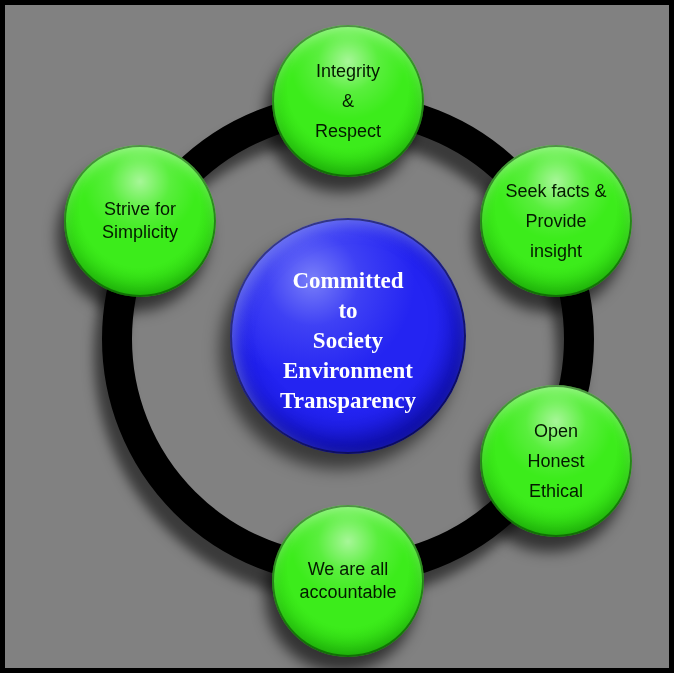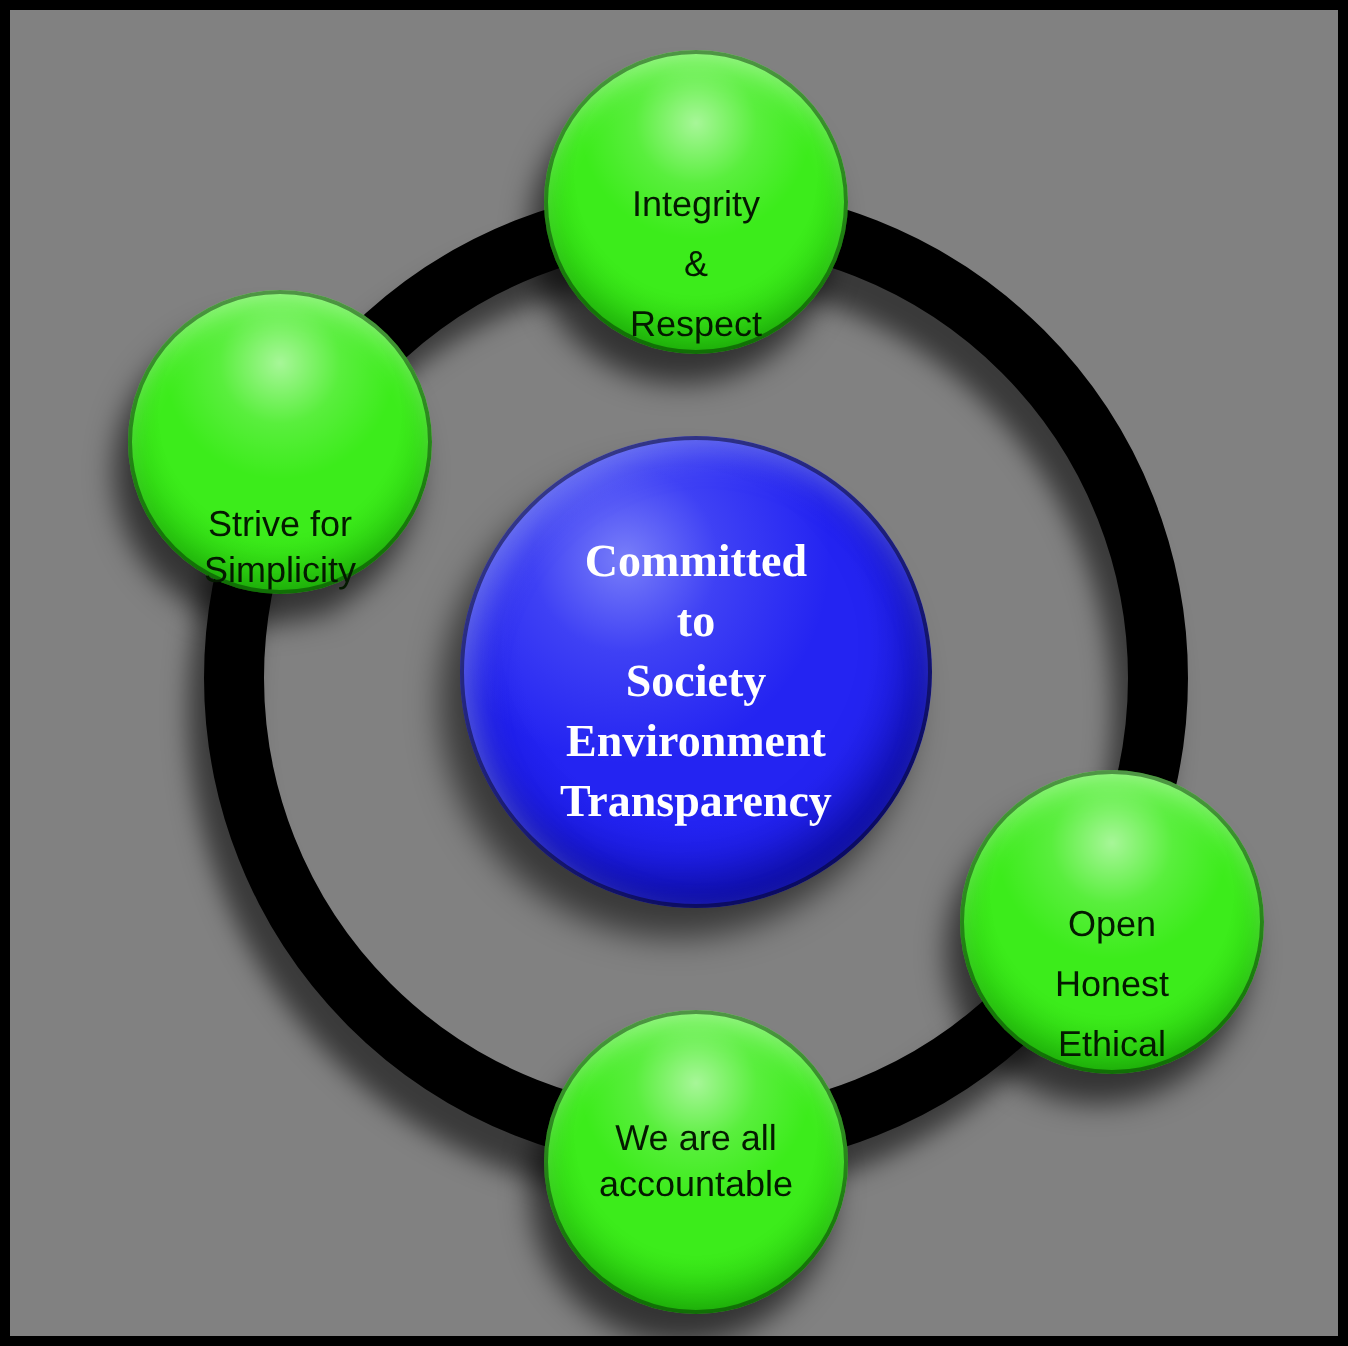--- a/index.html
+++ b/index.html
@@ -41,29 +41,29 @@
     background:
       radial-gradient(circle at 50% 24%, rgba(255,255,255,0.55) 0%, rgba(255,255,255,0.15) 22%, rgba(255,255,255,0) 42%),
       radial-gradient(circle at 50% 42%, #3cec1b 52%, #2eda10 72%, #29cc0d 82%, #21b209 91%, #157c04 98%, #0a4a01 100%);
     box-shadow:
       inset 0 0 0 2px rgba(0, 35, 0, 0.45),
       inset 0 10px 16px -6px rgba(255, 255, 255, 0.55),
       inset 0 -14px 20px -8px rgba(0, 90, 0, 0.45);
     filter: drop-shadow(-7px 15px 7px rgba(0, 0, 0, 0.6));
   }
 
-  .node.lh-loose { line-height: 30px; align-items: flex-end; }
+  .node.lh-loose { line-height: 30px; }
   .node.lh-tight { line-height: 23px; }
 
   .node-top          { left: 267px; top: 20px;  }
   .node-top-right    { left: 475px; top: 140px; }
   .node-bottom-right { left: 475px; top: 380px; }
   .node-bottom       { left: 267px; top: 500px; }
   .node-bottom-left  { left: 59px;  top: 380px; }
-  .node-top-left     { left: 59px;  top: 140px; align-items: flex-end; }
+  .node-top-left     { left: 59px;  top: 140px; }
 
   .hub {
     position: absolute;
     left: 225px;
     top: 213px;
     width: 236px;
     height: 236px;
     border-radius: 50%;
     display: flex;
     align-items: center;
@@ -95,20 +95,25 @@
   <svg class="ring-svg" width="674" height="673" viewBox="0 0 674 673" aria-hidden="true">
     <circle cx="343" cy="334" r="231" fill="none" stroke="#000000" stroke-width="30"></circle>
   </svg>
 
   <div class="node node-top lh-loose">
     <span>Integrity
 &amp;
 Respect</span>
   </div>
 
+  <div class="node node-top-right lh-loose">
+    <span>Seek facts &amp;
+Provide
+insight</span>
+  </div>
 
   <div class="node node-bottom lh-tight">
     <span>We are all
 accountable</span>
   </div>
 
   <div class="node node-bottom-right lh-loose">
     <span>Open
 Honest
 Ethical</span>

